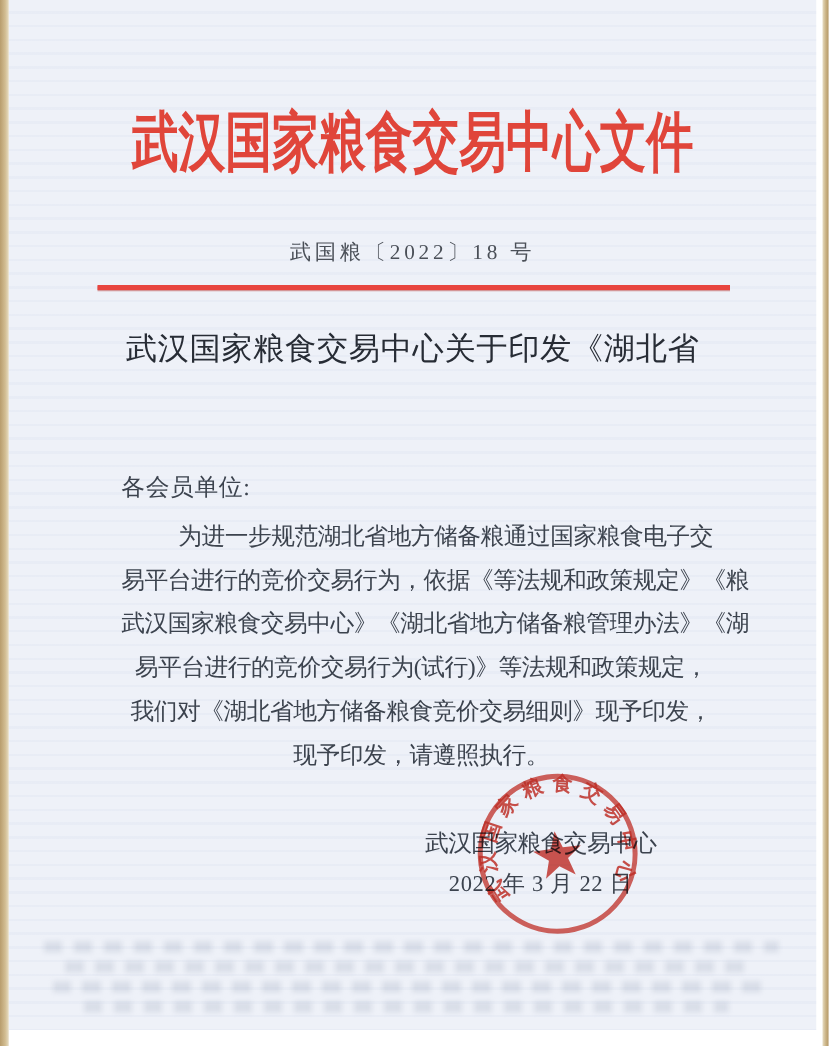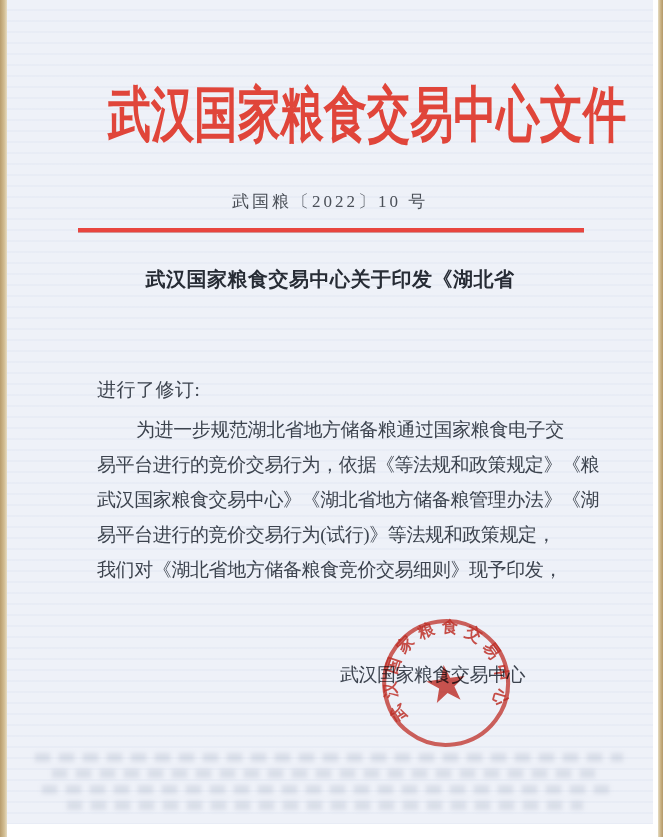--- a/index.html
+++ b/index.html
@@ -12,44 +12,44 @@
   .scan-edge.left{left:0;width:7px;background:linear-gradient(90deg,#b89d6d,#d2bd92 60%,#e6dcc2);}
   .scan-edge.right{right:0;width:5px;background:linear-gradient(90deg,#e6dcc2,#c9b183 55%,#b39868);}
   .paper{
     position:absolute;left:7px;top:0;width:646px;height:824px;
     background:
       repeating-linear-gradient(180deg,rgba(255,255,255,0) 0px,rgba(255,255,255,0) 9px,rgba(205,214,233,.18) 9px,rgba(205,214,233,.18) 11px),
       #eef1f8;
   }
   .letterhead{
     position:absolute;left:0;width:100%;top:84px;text-align:center;
-    color:#e0453a;font-weight:700;font-size:60px;line-height:62px;white-space:nowrap;
+    color:#e0453a;font-weight:700;font-size:52px;line-height:62px;white-space:nowrap;
   }
   .letterhead .squeeze{display:inline-block;transform:scaleX(.72);transform-origin:50% 50%;}
   .doc-number{
     position:absolute;left:0;width:100%;top:190px;text-align:center;
     color:#4a4f57;font-size:17px;letter-spacing:3px;
   }
   .red-divider{
     position:absolute;left:71px;top:228px;width:506px;height:4px;
     background:#e8453f;box-shadow:0 1px 0 rgba(180,40,35,.45);
   }
   .notice-title{
     position:absolute;left:0;width:100%;top:261px;text-align:center;
-    color:#272c35;font-weight:700;font-size:20px;line-height:37px;letter-spacing:.5px;
+    color:#272c35;font-weight:400;font-size:25px;line-height:37px;letter-spacing:.5px;
   }
   .salutation{
     position:absolute;left:90px;top:377px;
     color:#3c434e;font-size:19px;letter-spacing:.5px;
   }
   .body-text{
     position:absolute;left:90px;top:412px;width:480px;
     color:#3c434e;font-size:19px;line-height:35px;letter-spacing:-.4px;
   }
-  .body-text .line{white-space:nowrap;}
+  .body-text .line{white-space:nowrap;text-align:center;}
   .body-text .line.indent{padding-left:39px;}
   .signature{
     position:absolute;left:333px;top:662px;
     color:#3c434e;font-size:19px;letter-spacing:-.5px;white-space:nowrap;
   }
   .doc-date{
     position:absolute;left:352px;top:695px;
     color:#3c434e;font-size:18px;letter-spacing:.5px;white-space:nowrap;
   }
   .seal{
@@ -65,40 +65,42 @@
 </head>
 <body>
 
 <div class="scan-edge left"></div>
 <div class="scan-edge right"></div>
 
 <div class="paper">
 
   <div class="letterhead"><span class="squeeze">武汉国家粮食交易中心文件</span></div>
 
-  <div class="doc-number">武国粮〔2022〕10 号</div>
+  <div class="doc-number">武国粮〔2022〕18 号</div>
 
   <div class="red-divider"></div>
 
   <div class="notice-title">
     <div>武汉国家粮食交易中心关于印发《湖北省</div>
   </div>
 
-  <div class="salutation">进行了修订:</div>
+  <div class="salutation">各会员单位:</div>
 
   <div class="body-text">
     <div class="line indent">为进一步规范湖北省地方储备粮通过国家粮食电子交</div>
     <div class="line">易平台进行的竞价交易行为，依据《等法规和政策规定》《粮</div>
     <div class="line">武汉国家粮食交易中心》《湖北省地方储备粮管理办法》《湖</div>
     <div class="line">易平台进行的竞价交易行为(试行)》等法规和政策规定，</div>
     <div class="line">我们对《湖北省地方储备粮食竞价交易细则》现予印发，</div>
+    <div class="line">现予印发，请遵照执行。</div>
   </div>
 
   <div class="signature">武汉国家粮食交易中心</div>
 
+  <div class="doc-date">2022 年 3 月 22 日</div>
 
   <svg class="seal" viewBox="0 0 134 134">
     <circle cx="67" cy="68" r="61" fill="none" stroke="rgba(208,57,47,.78)" stroke-width="4"></circle>
     <polygon points="67,50 71.7,63.5 86,63.8 74.6,72.5 78.8,86.2 67,78 55.2,86.2 59.4,72.5 48,63.8 62.3,63.5" fill="rgba(204,50,41,.82)"></polygon>
     <defs>
       <path id="seal-arc" d="M 27.6 98.8 A 50 50 0 1 1 106.4 98.8" fill="none"></path>
     </defs>
     <text font-size="16" fill="rgba(204,50,41,.85)" font-family="Liberation Serif, DejaVu Serif, serif" font-weight="700">
       <textPath href="#seal-arc" startOffset="4" textLength="214" lengthAdjust="spacing">武汉国家粮食交易中心</textPath>
     </text>

